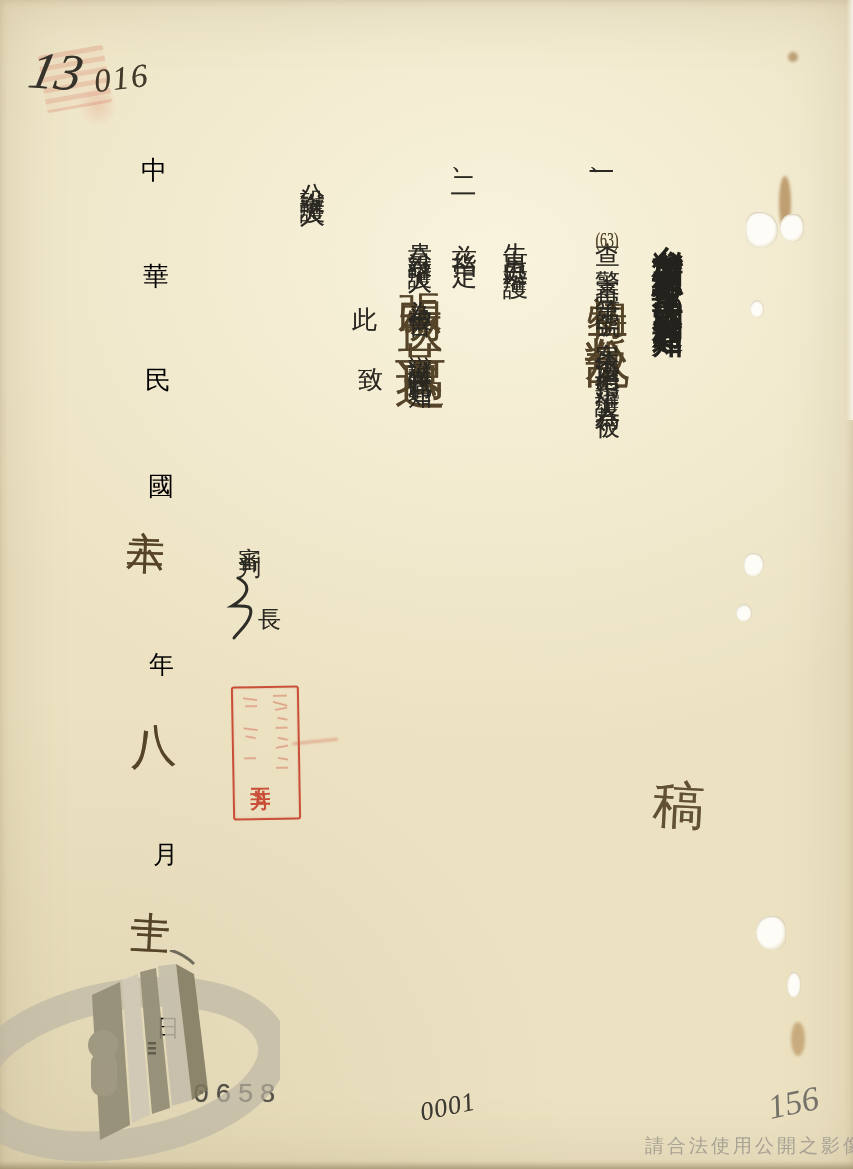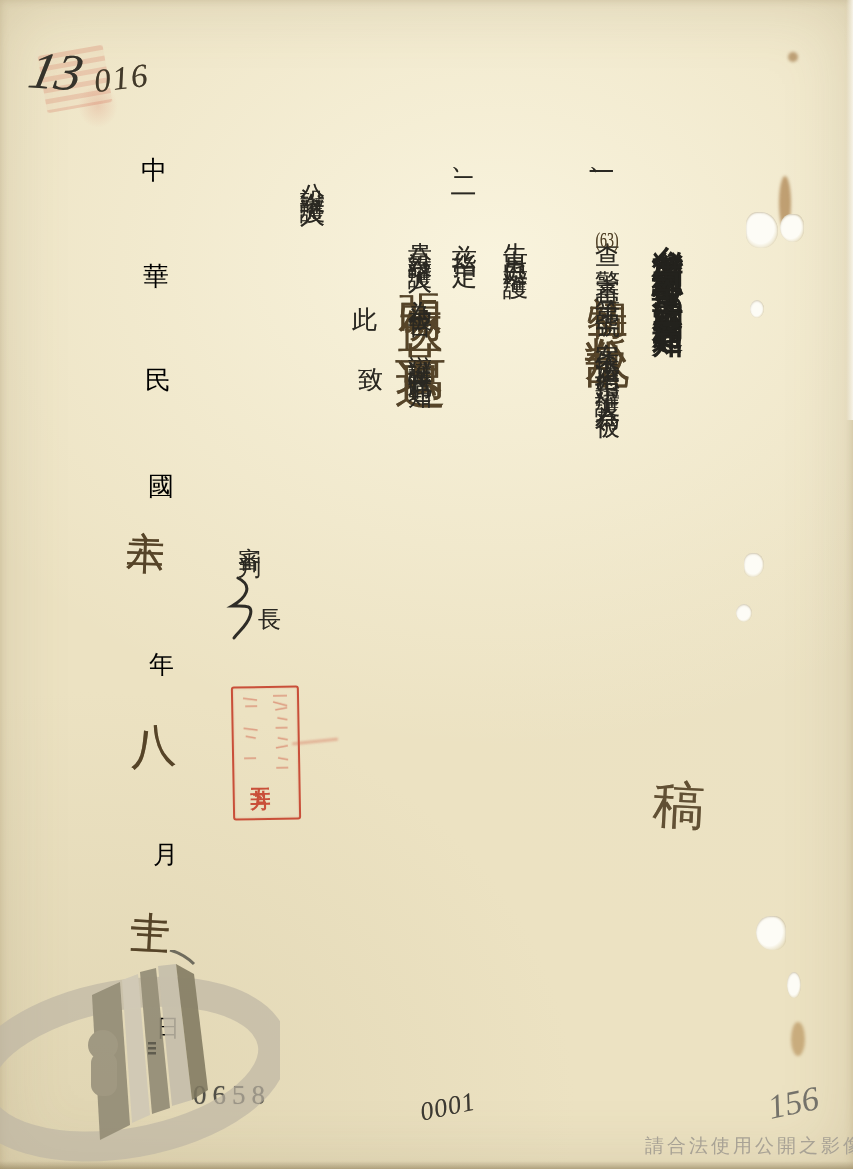--- a/index.html
+++ b/index.html
@@ -92,21 +92,21 @@
   <div class="htext print" style="left:143px; top:264px; font-size:26px;">華</div>
   <div class="htext print" style="left:145px; top:368px; font-size:26px;">民</div>
   <div class="htext print" style="left:148px; top:474px; font-size:26px;">國</div>
   <div class="vtext hand" style="left:128px; top:500px; font-size:38px; letter-spacing:6px; transform:rotate(2deg);">六十二</div>
   <div class="htext print" style="left:149px; top:652px; font-size:25px;">年</div>
   <div class="htext hand" style="left:130px; top:724px; font-size:46px; transform:rotate(-3deg);">八</div>
   <div class="htext print" style="left:153px; top:842px; font-size:25px;">月</div>
   <div class="vtext hand" style="left:132px; top:880px; font-size:40px; letter-spacing:10px; transform:rotate(3deg);">十三</div>
   <div class="htext print" style="left:156px; top:1016px; font-size:24px;">日</div>
 
-  <div class="htext" style="left:193px; top:1082px; font-size:27px; font-family:Liberation Serif, serif;
+  <div class="htext" style="left:193px; top:1082px; font-size:27px; font-family:Liberation Mono, monospace;
               color:#514f47; letter-spacing:6px; text-shadow:0 0 1px rgba(80,78,70,.6);">0658</div>
   <div class="htext hand" style="left:420px; top:1094px; font-size:26px; color:#3b3933; transform:rotate(-12deg); font-style:italic; letter-spacing:1px;">0001</div>
   <div class="htext" style="left:768px; top:1086px; font-size:34px; color:#74726a; transform:rotate(-12deg); font-style:italic;">156</div>
 
   <div class="htext" style="left:645px; top:1136px; font-size:19px; color:#a8a295; letter-spacing:3px;">請合法使用公開之影像</div>
 
   <svg style="position:absolute; left:-20px; top:950px;" width="300" height="230" viewBox="0 0 300 230" opacity="0.9">
     <g transform="rotate(-10 140 120)">
       <ellipse cx="145" cy="120" rx="150" ry="74" fill="none" stroke="#bdb6a4" stroke-width="30" opacity=".75"></ellipse>
     </g>

